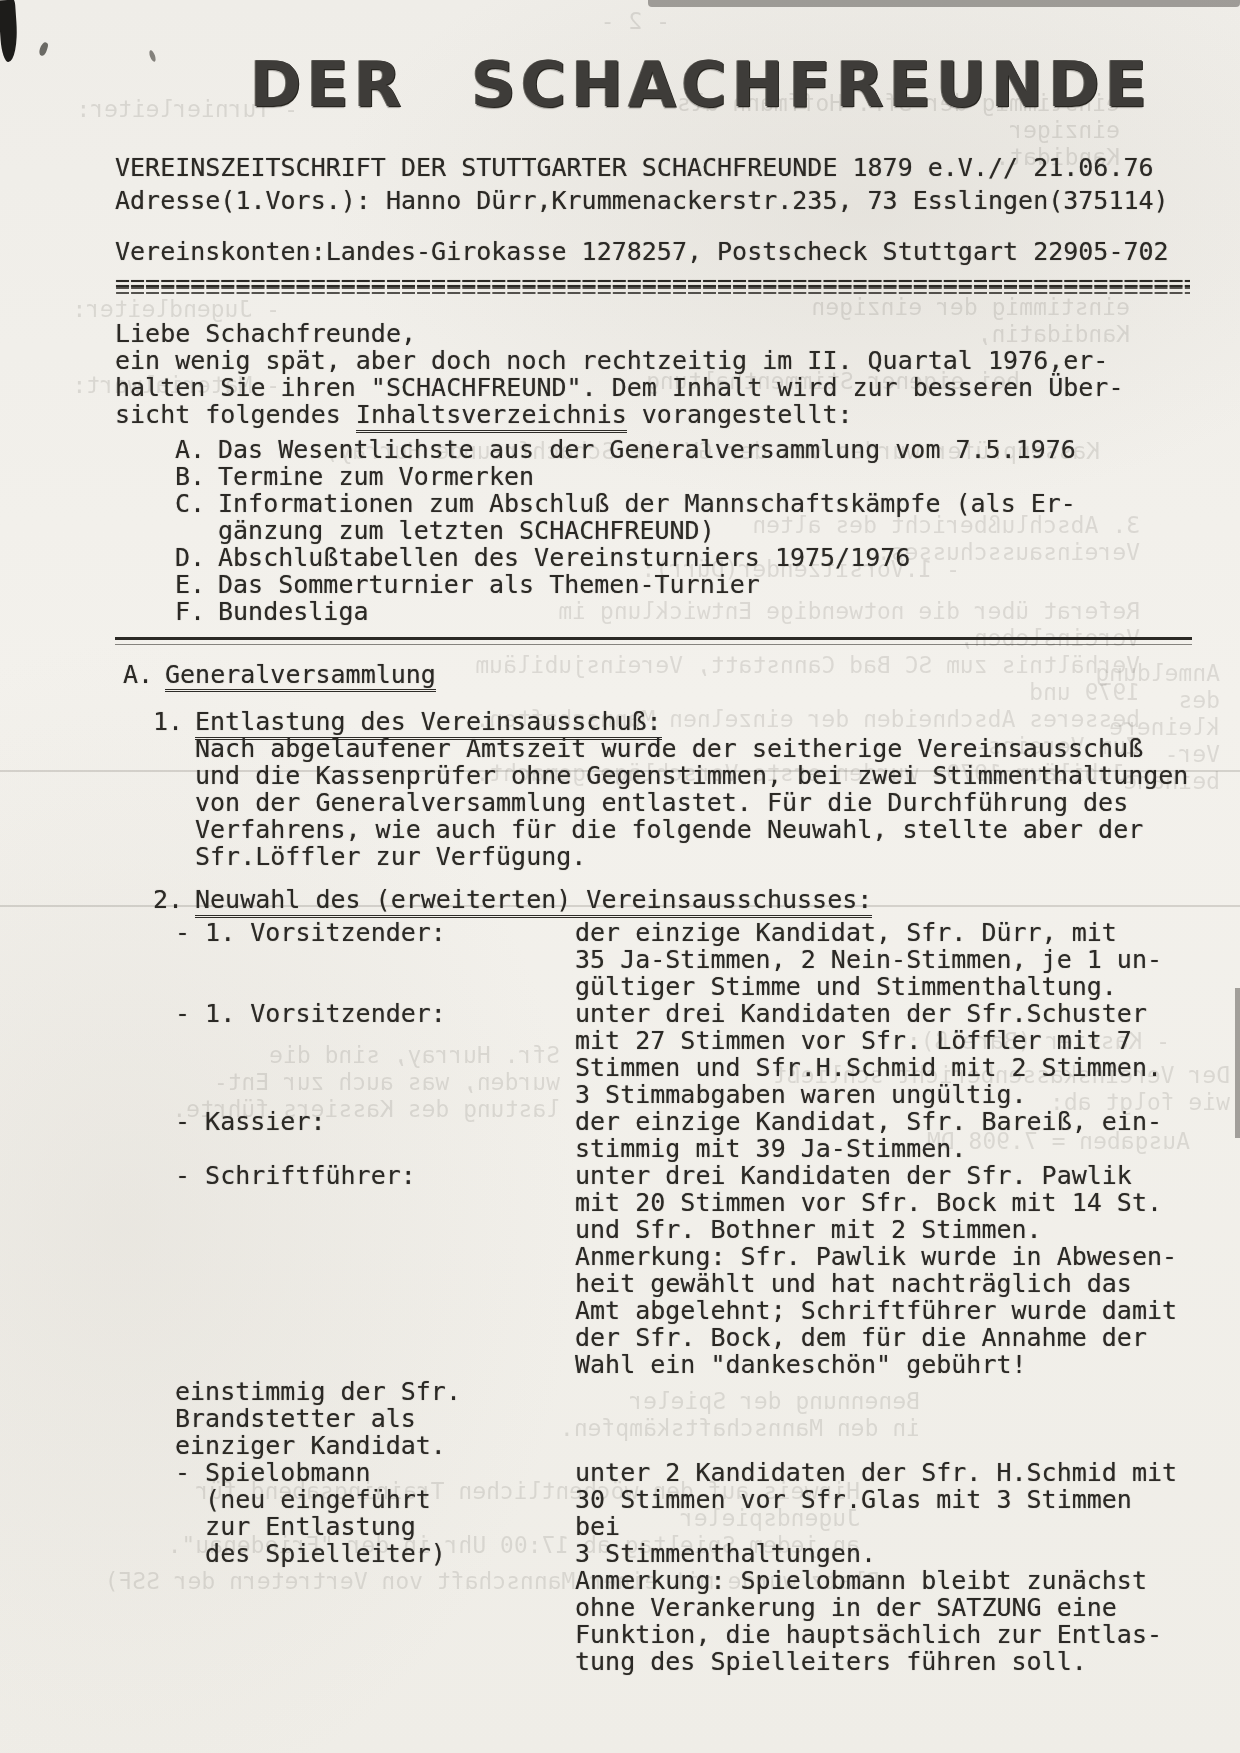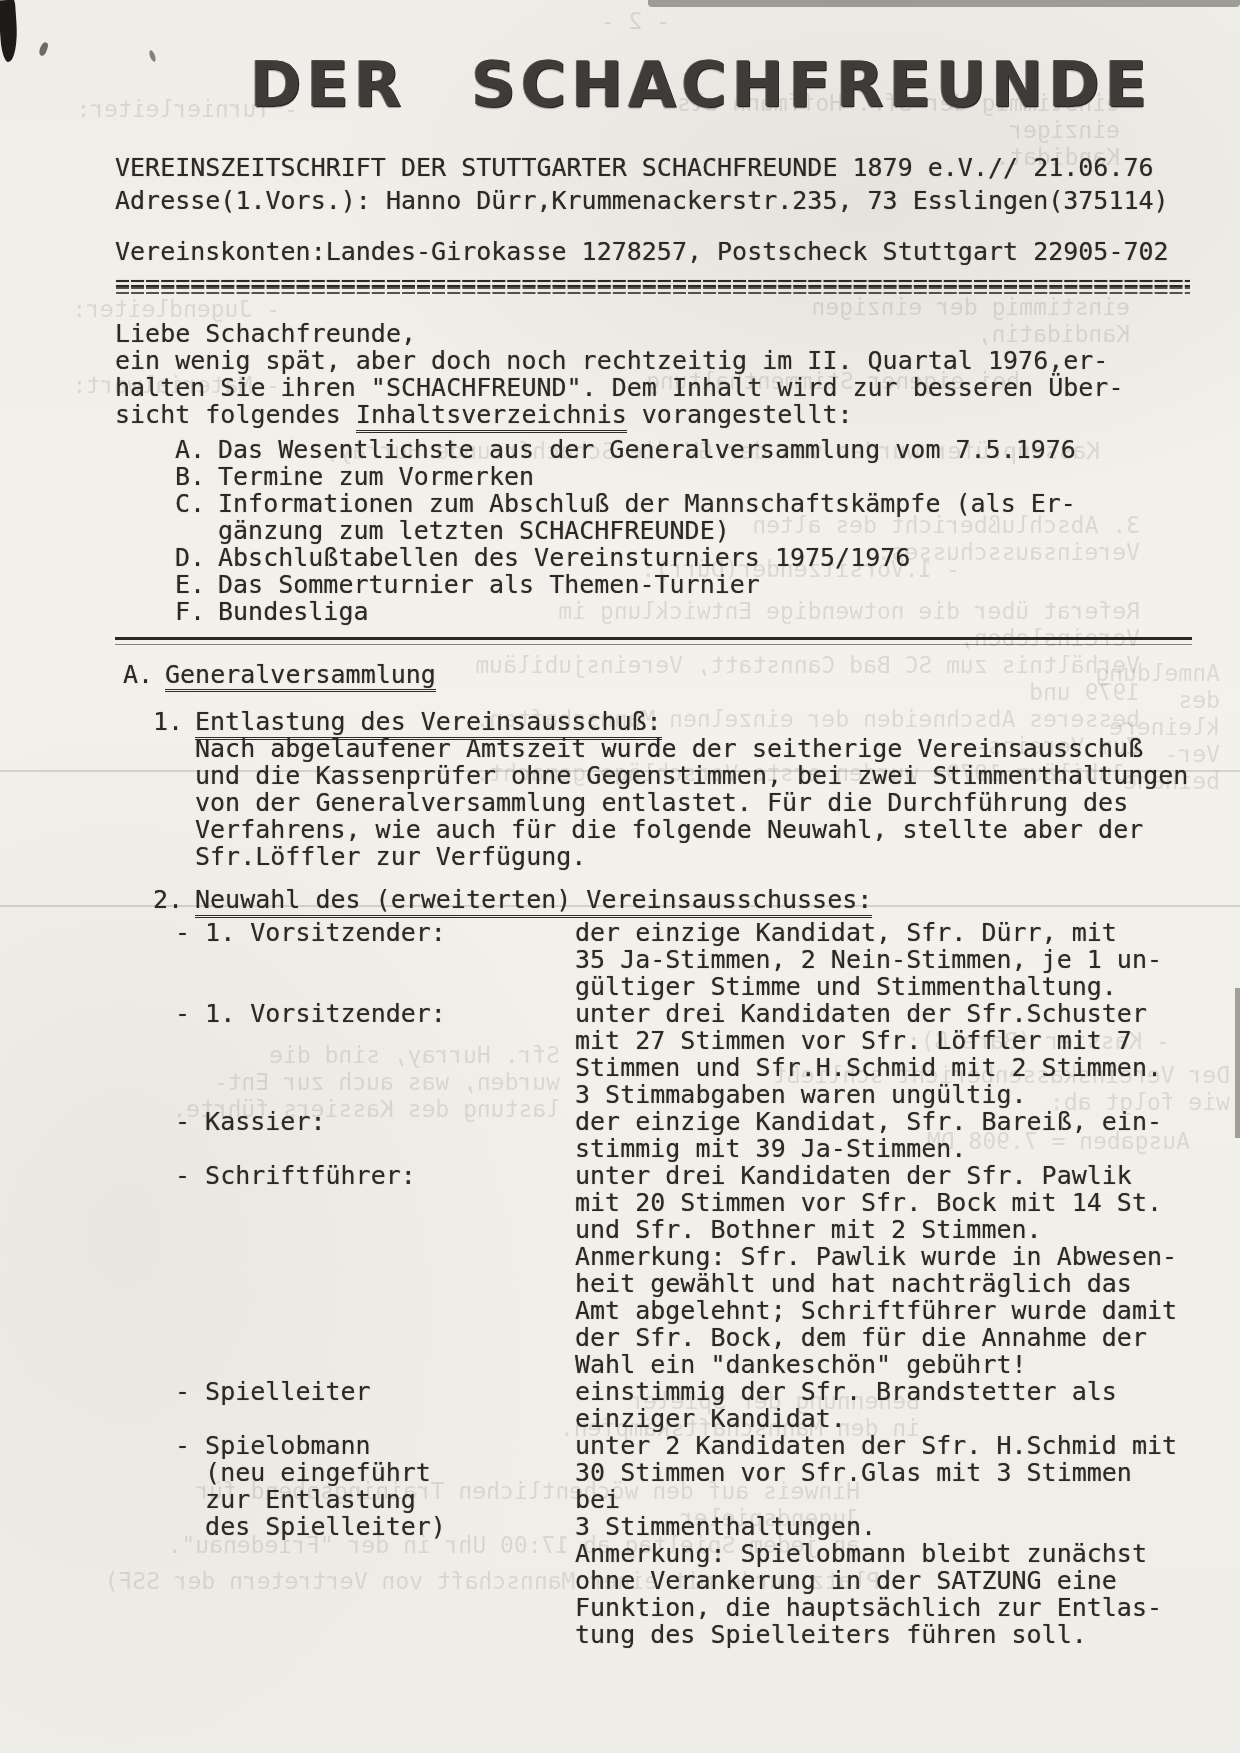--- a/index.html
+++ b/index.html
@@ -138,21 +138,21 @@
         <span>A.</span>
           <span class="pre">Das Wesentlichste aus der Generalversammlung vom 7.5.1976</span>
       </div>
       <div class="toc-item">
         <span>B.</span>
           <span class="pre">Termine zum Vormerken</span>
       </div>
       <div class="toc-item">
         <span>C.</span>
           <span class="pre">Informationen zum Abschluß der Mannschaftskämpfe (als Er-
-gänzung zum letzten SCHACHFREUNDE)</span>
+gänzung zum letzten SCHACHFREUND)</span>
       </div>
       <div class="toc-item">
         <span>D.</span>
           <span class="pre">Abschlußtabellen des Vereinsturniers 1975/1976</span>
       </div>
       <div class="toc-item">
         <span>E.</span>
           <span class="pre">Das Sommerturnier als Themen-Turnier</span>
       </div>
       <div class="toc-item">
@@ -212,21 +212,20 @@
         <span class="pre">unter drei Kandidaten der Sfr. Pawlik
 mit 20 Stimmen vor Sfr. Bock mit 14 St.
 und Sfr. Bothner mit 2 Stimmen.
 Anmerkung: Sfr. Pawlik wurde in Abwesen-
 heit gewählt und hat nachträglich das
 Amt abgelehnt; Schriftführer wurde damit
 der Sfr. Bock, dem für die Annahme der
 Wahl ein "dankeschön" gebührt!</span>
       </div>
       <div class="role-row">
-        <span class="role-label">- Spielleiter</span>
         <span class="pre">einstimmig der Sfr. Brandstetter als
 einziger Kandidat.</span>
       </div>
       <div class="role-row">
         <span class="role-label">- Spielobmann
   (neu eingeführt
   zur Entlastung
   des Spielleiter)</span>
         <span class="pre">unter 2 Kandidaten der Sfr. H.Schmid mit
 30 Stimmen vor Sfr.Glas mit 3 Stimmen bei

